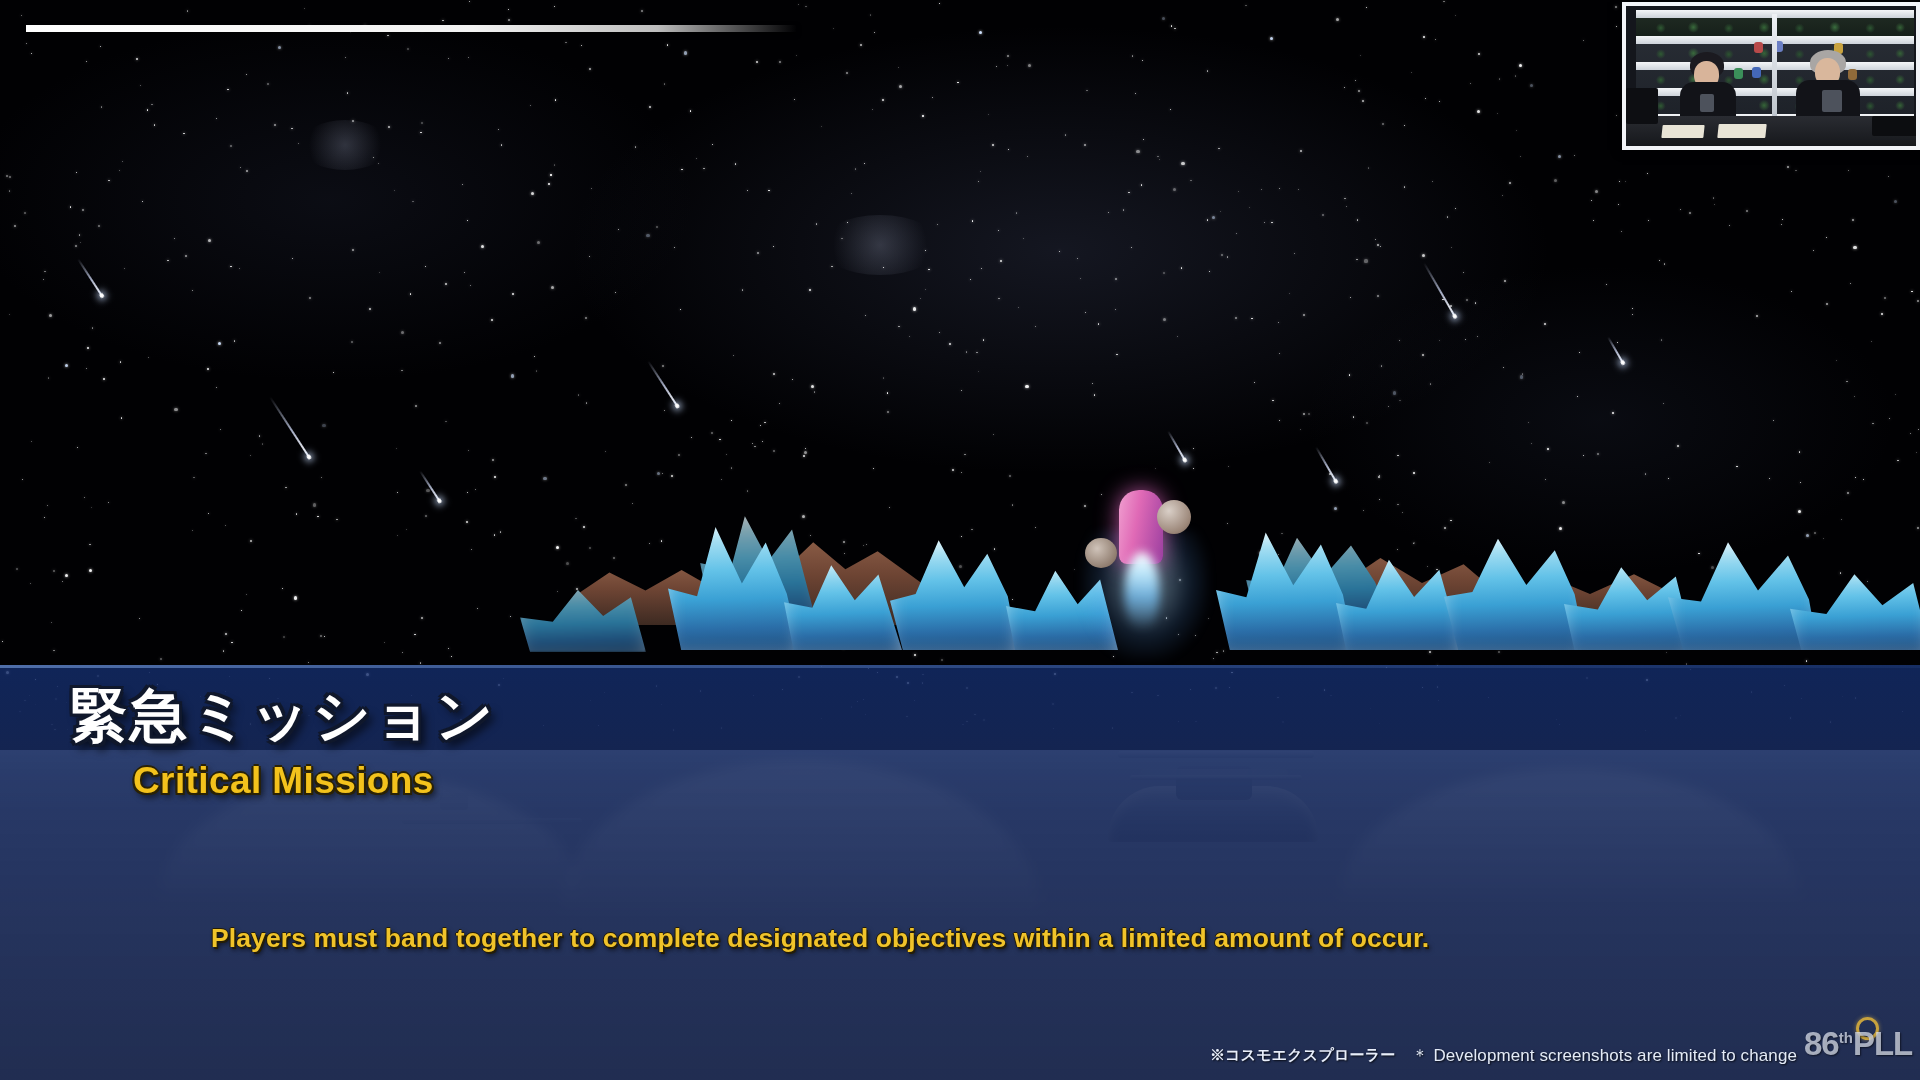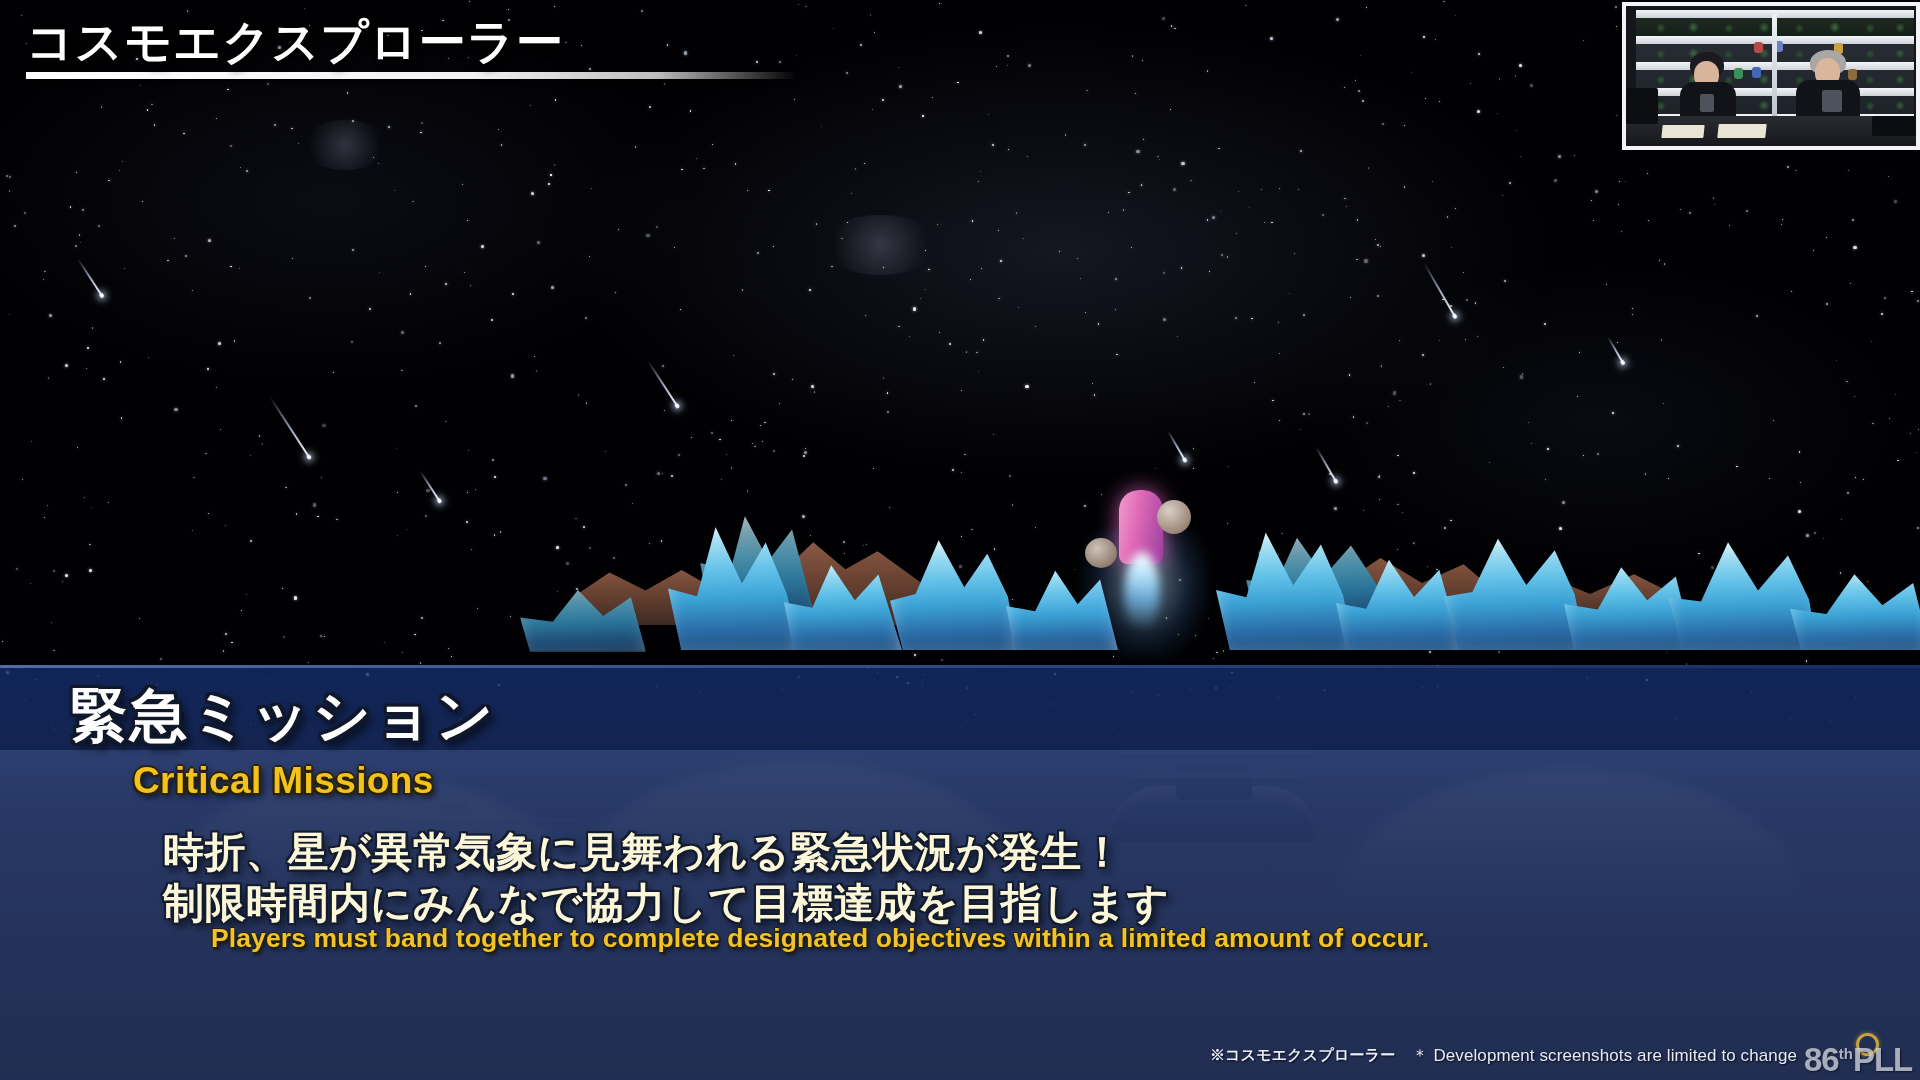--- a/index.html
+++ b/index.html
@@ -201,21 +201,21 @@
   .disclaimer {
     position:absolute; right:123px; bottom:13px;
     display:flex; align-items:center; gap:16px;
     white-space:nowrap;
   }
   .dis-jp { font-size:15px; font-weight:700; color:#e8eefa; text-shadow:1px 1px 2px rgba(0,0,0,0.8); letter-spacing:0.2px;}
   .dis-en { font-size:17px; font-weight:400; color:#e4ebf7; text-shadow:1px 1px 2px rgba(0,0,0,0.8); letter-spacing:0.1px;}
 
   
   .pll {
-    position:absolute; right:14px; bottom:4px; width:102px; height:42px;
+    position:absolute; right:14px; bottom:20px; width:102px; height:42px;
   }
   .pll-txt {
     position:absolute; left:0; bottom:0; font-size:33px; font-weight:700;
     letter-spacing:-1px; line-height:1;
     color:rgba(226,232,244,0.72);
     text-shadow:1px 1px 2px rgba(0,0,0,0.55);
   }
   .pll-sup { font-size:15px; vertical-align:super; letter-spacing:0; }
   .pll-ring {
     position:absolute; right:27px; top:-1px; width:23px; height:23px;
@@ -1164,35 +1164,30 @@
       <div class="pad-rail"></div>
     </div>
     <div class="struct" style="left:1118px;bottom:322px;width:196px;height:7px;"></div>
     <div class="struct" style="left:1130px;bottom:300px;width:172px;height:5px;"></div>
     <div class="struct" style="left:402px;bottom:256px;width:180px;height:6px;opacity:.5;"></div>
     <div class="struct" style="left:440px;bottom:270px;width:28px;height:22px;opacity:.45;"></div>
   </div>
 
   <div class="title-block">
     <div class="title-row">
-      <div class="title-jp">コスモエクスプローラー</div>
     </div>
     <div class="title-rule"></div>
   </div>
 
   <div class="banner">
     <div class="banner-top-edge"></div>
 
     <div class="mh-jp">緊急ミッション</div>
     <div class="mh-en">Critical Missions</div>
 
-    <div class="body-jp">
-      <div>時折、星が異常気象に見舞われる緊急状況が発生！</div>
-      <div>制限時間内にみんなで協力して目標達成を目指します</div>
-    </div>
 
     <div class="body-en">
       <div>Players must band together to complete designated objectives within a limited amount of occur.</div>
     </div>
 
     <div class="disclaimer">
       <span class="dis-jp">※コスモエクスプローラー</span>
       <span class="dis-en">＊ Development screenshots are limited to change</span>
     </div>
 

